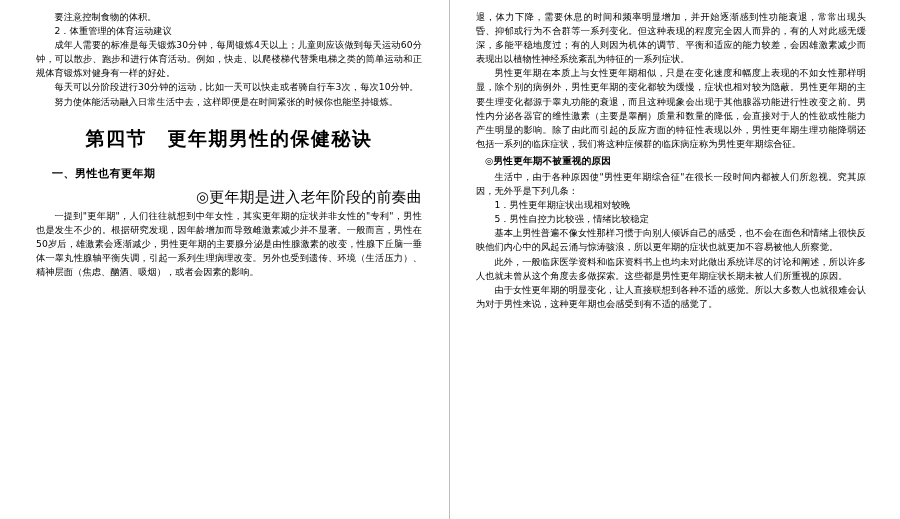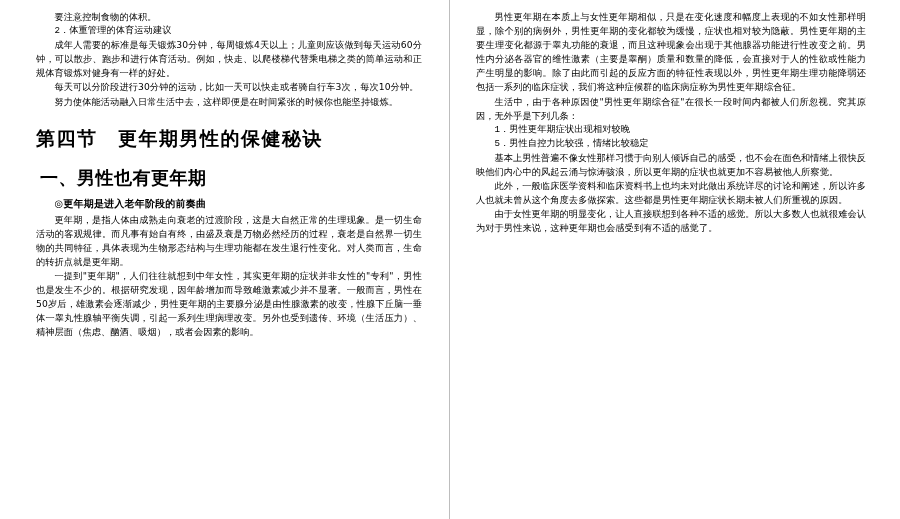--- a/index.html
+++ b/index.html
@@ -50,42 +50,43 @@
   }
   p.ind {
     text-indent: 18.4px;
   }
   .num-item {
     margin: 0;
     font-size: 9.2px;
     line-height: 14.1px;
     text-align: justify;
     text-indent: 18.4px;
-    font-family: Liberation Mono, monospace;
   }
   h1.chapter {
     font-size: 19px;
     font-weight: bold;
+    text-align: center;
     margin: 17px 0 14px 0;
     letter-spacing: 1.5px;
     font-family: "DejaVu Serif", "Liberation Serif", serif;
   }
   h2.section {
-    font-size: 18px;
+    font-size: 11px;
     font-weight: bold;
-    margin: 6px 0 7px 4px;
+    margin: 6px 0 7px 16px;
     letter-spacing: 0.5px;
     font-family: "DejaVu Sans", "Liberation Sans", sans-serif;
   }
   h3.sub {
-    font-size: 10px;
-    font-weight: bold;
+    font-size: 15px;
+    font-weight: normal;
     margin: 3px 0 2px 0;
     text-indent: 18.4px;
     letter-spacing: 0.2px;
+    text-align: right;
   }
   h3.sub-r {
     font-size: 9.6px;
     font-weight: bold;
     margin: 4px 0 2px 0;
     text-indent: 9px;
     letter-spacing: 0.2px;
   }
 </style>
 </head>
@@ -100,27 +101,28 @@
     <p class="ind">成年人需要的标准是每天锻炼30分钟，每周锻炼4天以上；儿童则应该做到每天运动60分钟，可以散步、跑步和进行体育活动。例如，快走、以爬楼梯代替乘电梯之类的简单运动和正规体育锻炼对健身有一样的好处。</p>
     <p class="ind">每天可以分阶段进行30分钟的运动，比如一天可以快走或者骑自行车3次，每次10分钟。</p>
     <p class="ind">努力使体能活动融入日常生活中去，这样即便是在时间紧张的时候你也能坚持锻炼。</p>
 
     <h1 class="chapter">第四节　更年期男性的保健秘诀</h1>
 
     <h2 class="section">一、男性也有更年期</h2>
 
     <h3 class="sub">◎更年期是进入老年阶段的前奏曲</h3>
 
-    <p class="ind">更年期，是指人体由成熟走向衰老的过渡阶段，这是大自然正常的生理现象。是一切生命活动的客观规律。而凡事有始自有终，由盛及衰是万物必然经历的过程，衰老是自然界一切生物的共同特征，具体表现为生物形态结构与生理功能都在发生退行性变化。对人类而言，生命的转折点就是更年期。</p>
     <p class="ind">一提到"更年期"，人们往往就想到中年女性，其实更年期的症状并非女性的"专利"，男性也是发生不少的。根据研究发现，因年龄增加而导致雌激素减少并不显著。一般而言，男性在50岁后，雄激素会逐渐减少，男性更年期的主要腺分泌是由性腺激素的改变，性腺下丘脑一垂体一睾丸性腺轴平衡失调，引起一系列生理病理改变。另外也受到遗传、环境（生活压力）、精神层面（焦虑、酗酒、吸烟），或者会因素的影响。</p>
   </div>
 
   <div class="col right">
+    <p>退，体力下降，需要休息的时间和频率明显增加，并开始逐渐感到性功能衰退，常常出现头昏、抑郁或行为不合群等一系列变化。但这种表现的程度完全因人而异的，有的人对此感无缓深，多能平稳地度过；有的人则因为机体的调节、平衡和适应的能力较差，会因雄激素减少而表现出以植物性神经系统紊乱为特征的一系列症状。</p>
     <p class="ind">男性更年期在本质上与女性更年期相似，只是在变化速度和幅度上表现的不如女性那样明显，除个别的病例外，男性更年期的变化都较为缓慢，症状也相对较为隐蔽。男性更年期的主要生理变化都源于睾丸功能的衰退，而且这种现象会出现于其他腺器功能进行性改变之前。男性内分泌各器官的维性激素（主要是睾酮）质量和数量的降低，会直接对于人的性欲或性能力产生明显的影响。除了由此而引起的反应方面的特征性表现以外，男性更年期生理功能降弱还包括一系列的临床症状，我们将这种症候群的临床病症称为男性更年期综合征。</p>
 
+    <h3 class="sub-r">◎男性更年期不被重视的原因</h3>
 
     <p class="ind">生活中，由于各种原因使"男性更年期综合征"在很长一段时间内都被人们所忽视。究其原因，无外乎是下列几条：</p>
 
     <p class="num-item">1．男性更年期症状出现相对较晚</p>
 
     <p class="num-item">5．男性自控力比较强，情绪比较稳定</p>
     <p class="ind">基本上男性普遍不像女性那样习惯于向别人倾诉自己的感受，也不会在面色和情绪上很快反映他们内心中的风起云涌与惊涛骇浪，所以更年期的症状也就更加不容易被他人所察觉。</p>
 
     <p class="ind">此外，一般临床医学资料和临床资料书上也均未对此做出系统详尽的讨论和阐述，所以许多人也就未曾从这个角度去多做探索。这些都是男性更年期症状长期未被人们所重视的原因。</p>
 

